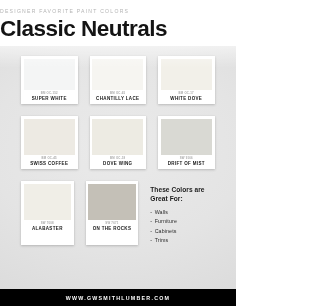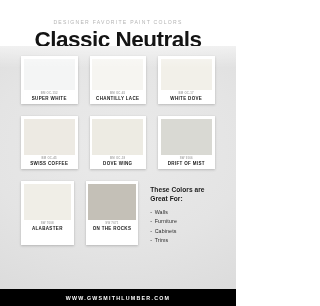--- a/index.html
+++ b/index.html
@@ -17,25 +17,24 @@
     width: 236px;
     height: 306px;
     overflow: hidden;
     background: #ffffff;
   }
 
   
   .header {
     position: absolute;
     left: 0;
-    top: 12px;
+    top: 1px;
     width: 236px;
     height: 46px;
     background: #ffffff;
-    text-align: center;
   }
   .eyebrow {
     margin: 0;
     padding-top: 7px;
     font-size: 5.1px;
     letter-spacing: 1.25px;
     color: #b4b4b4;
     font-weight: 400;
     text-transform: uppercase;
     white-space: nowrap;

